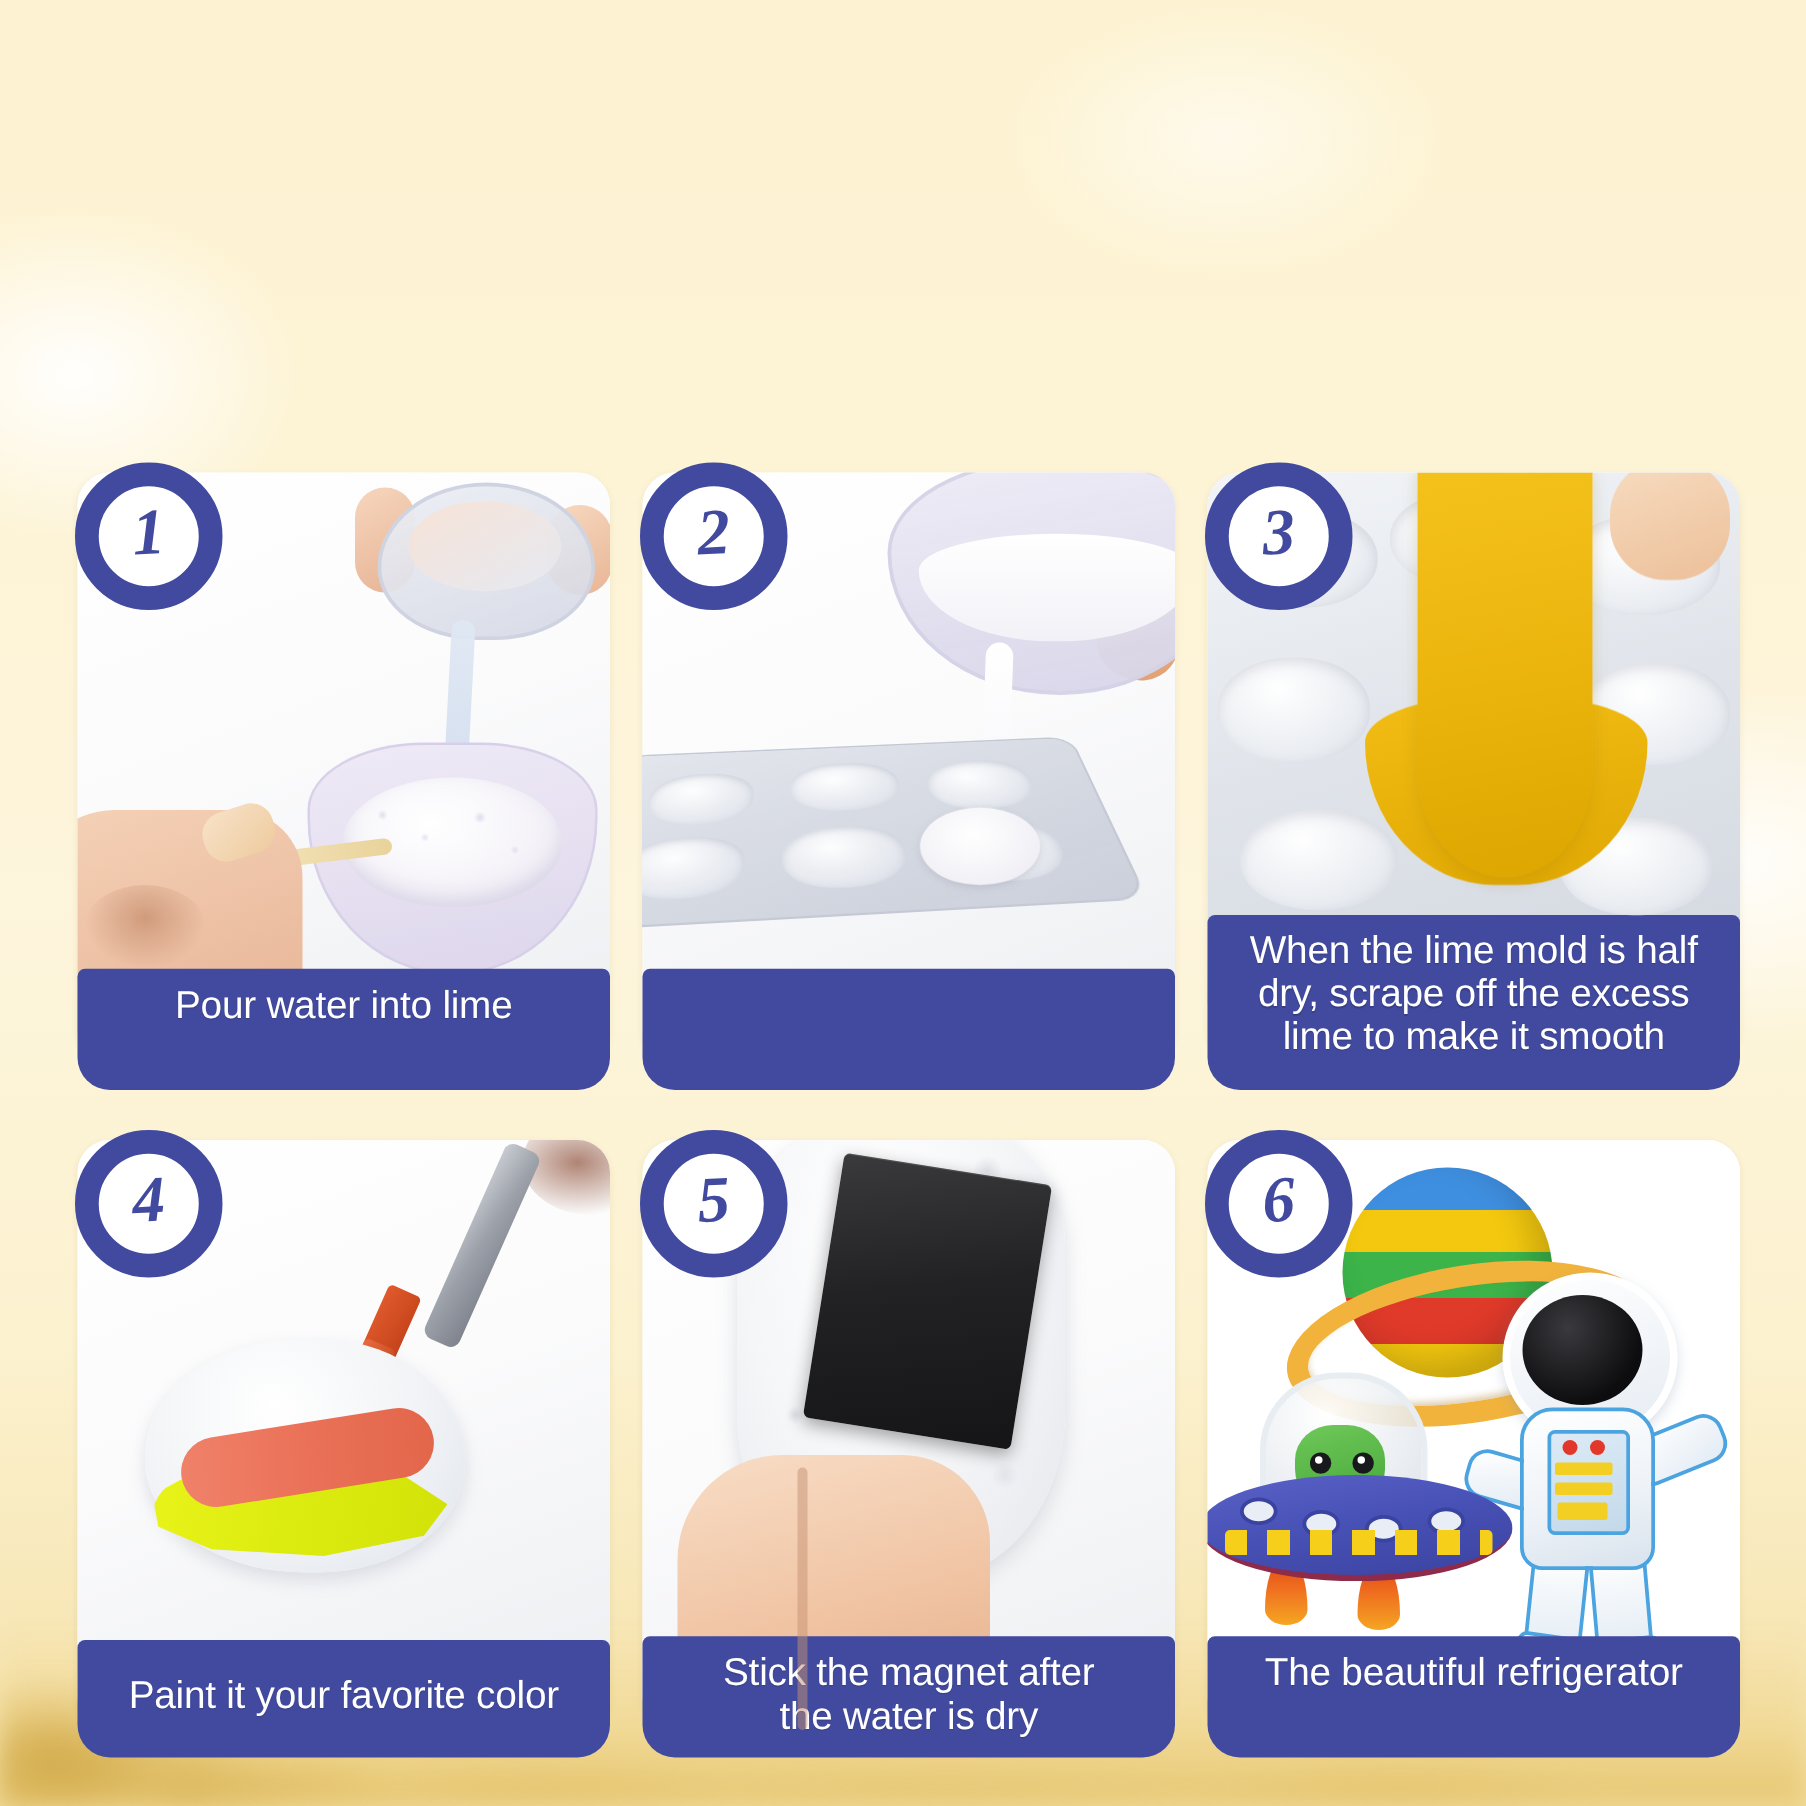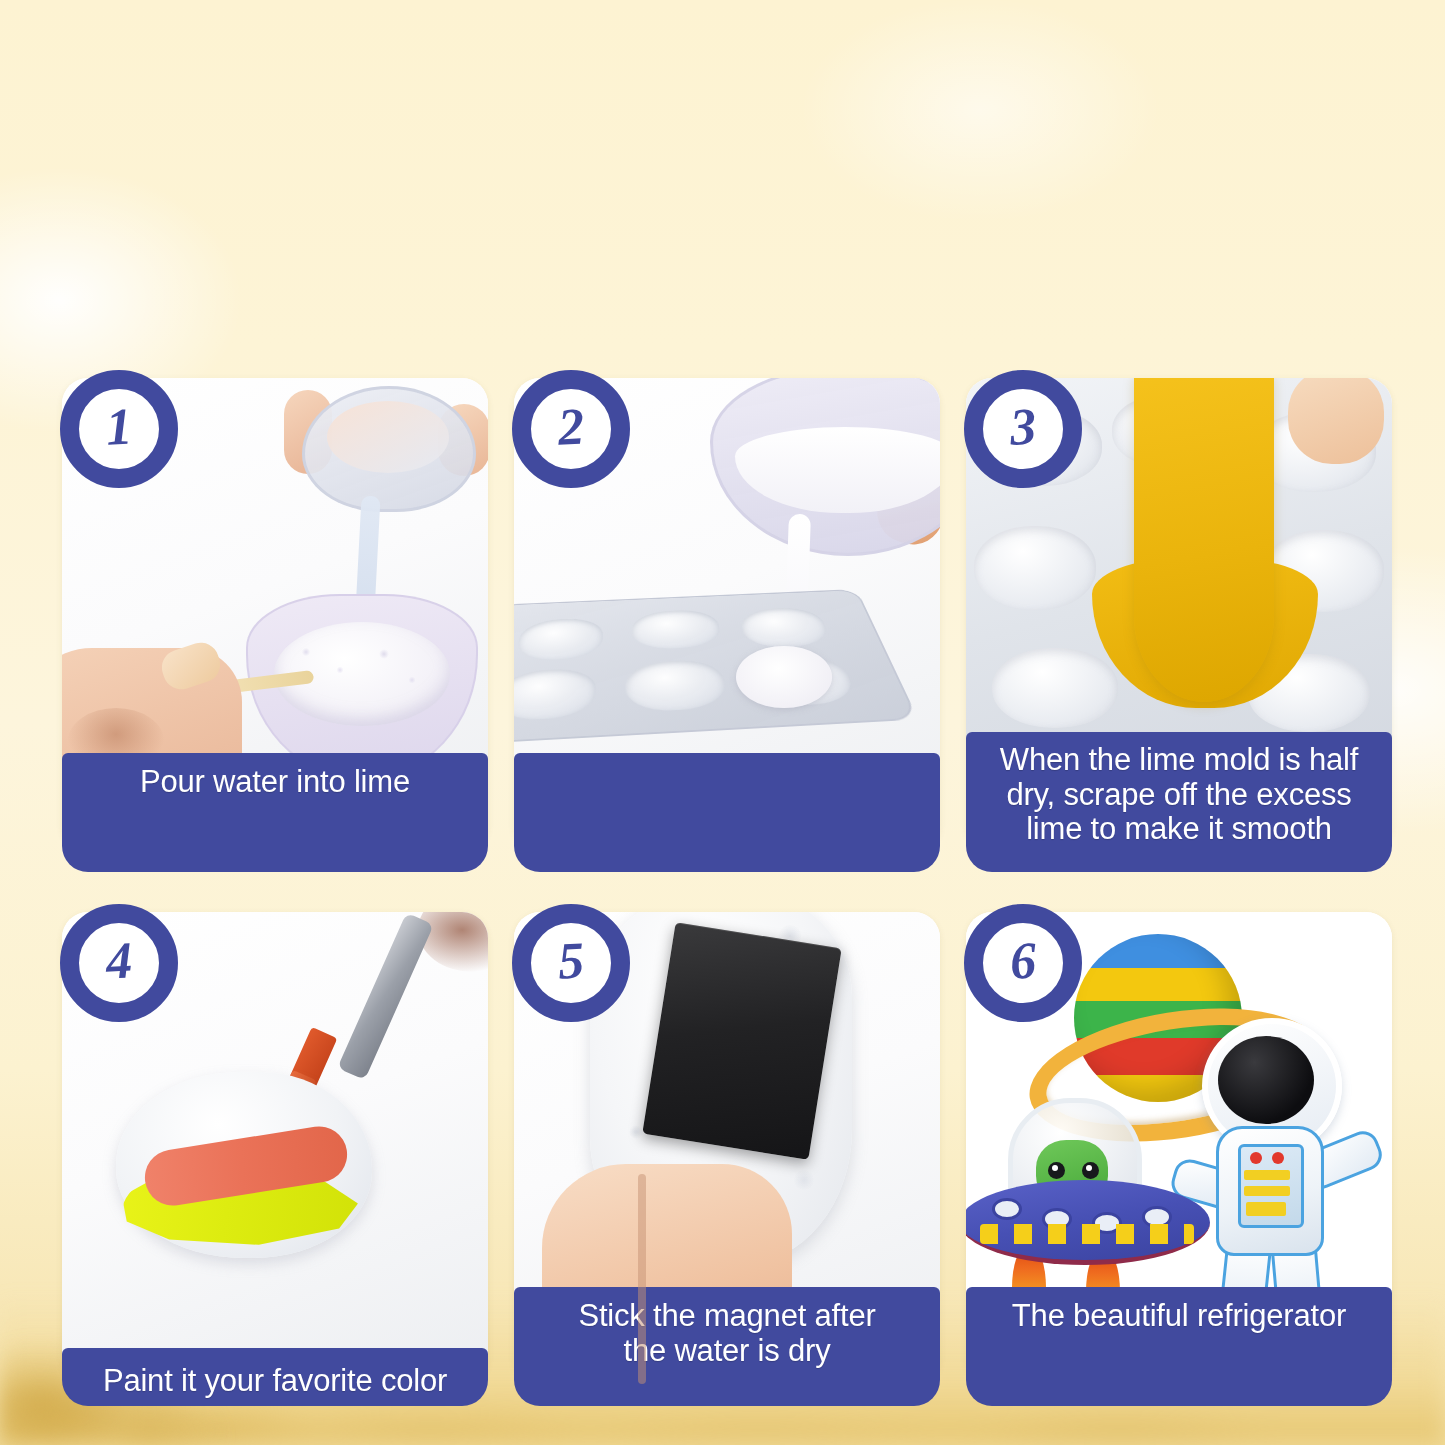--- a/index.html
+++ b/index.html
@@ -124,22 +124,22 @@
     box-sizing: border-box;
     padding: 9px 10px 12px 10px;
     text-align: center;
     font-family: "Liberation Sans", sans-serif;
     font-size: 31px;
     line-height: 1.12;
     letter-spacing: -0.2px;
     text-shadow: 0 1px 1px rgba(0,0,0,0.18);
     z-index: 3;
   }
-  .caption.lines-1 { bottom: -22px; height: 58px; padding-top: 16px; }
-  .caption.lines-2 { bottom: -22px; height: 119px; padding-top: 12px; }
+  .caption.lines-1 { bottom: -22px; height: 94px; padding-top: 27px; }
+  .caption.lines-2 { bottom: -22px; height: 97px; padding-top: 12px; }
   .caption.lines-3 { bottom: -22px; height: 140px; padding-top: 11px; }
 
   
   .badge {
     position: absolute;
     left: -2px;
     top: -8px;
     width: 118px;
     height: 118px;
     border-radius: 50%;

